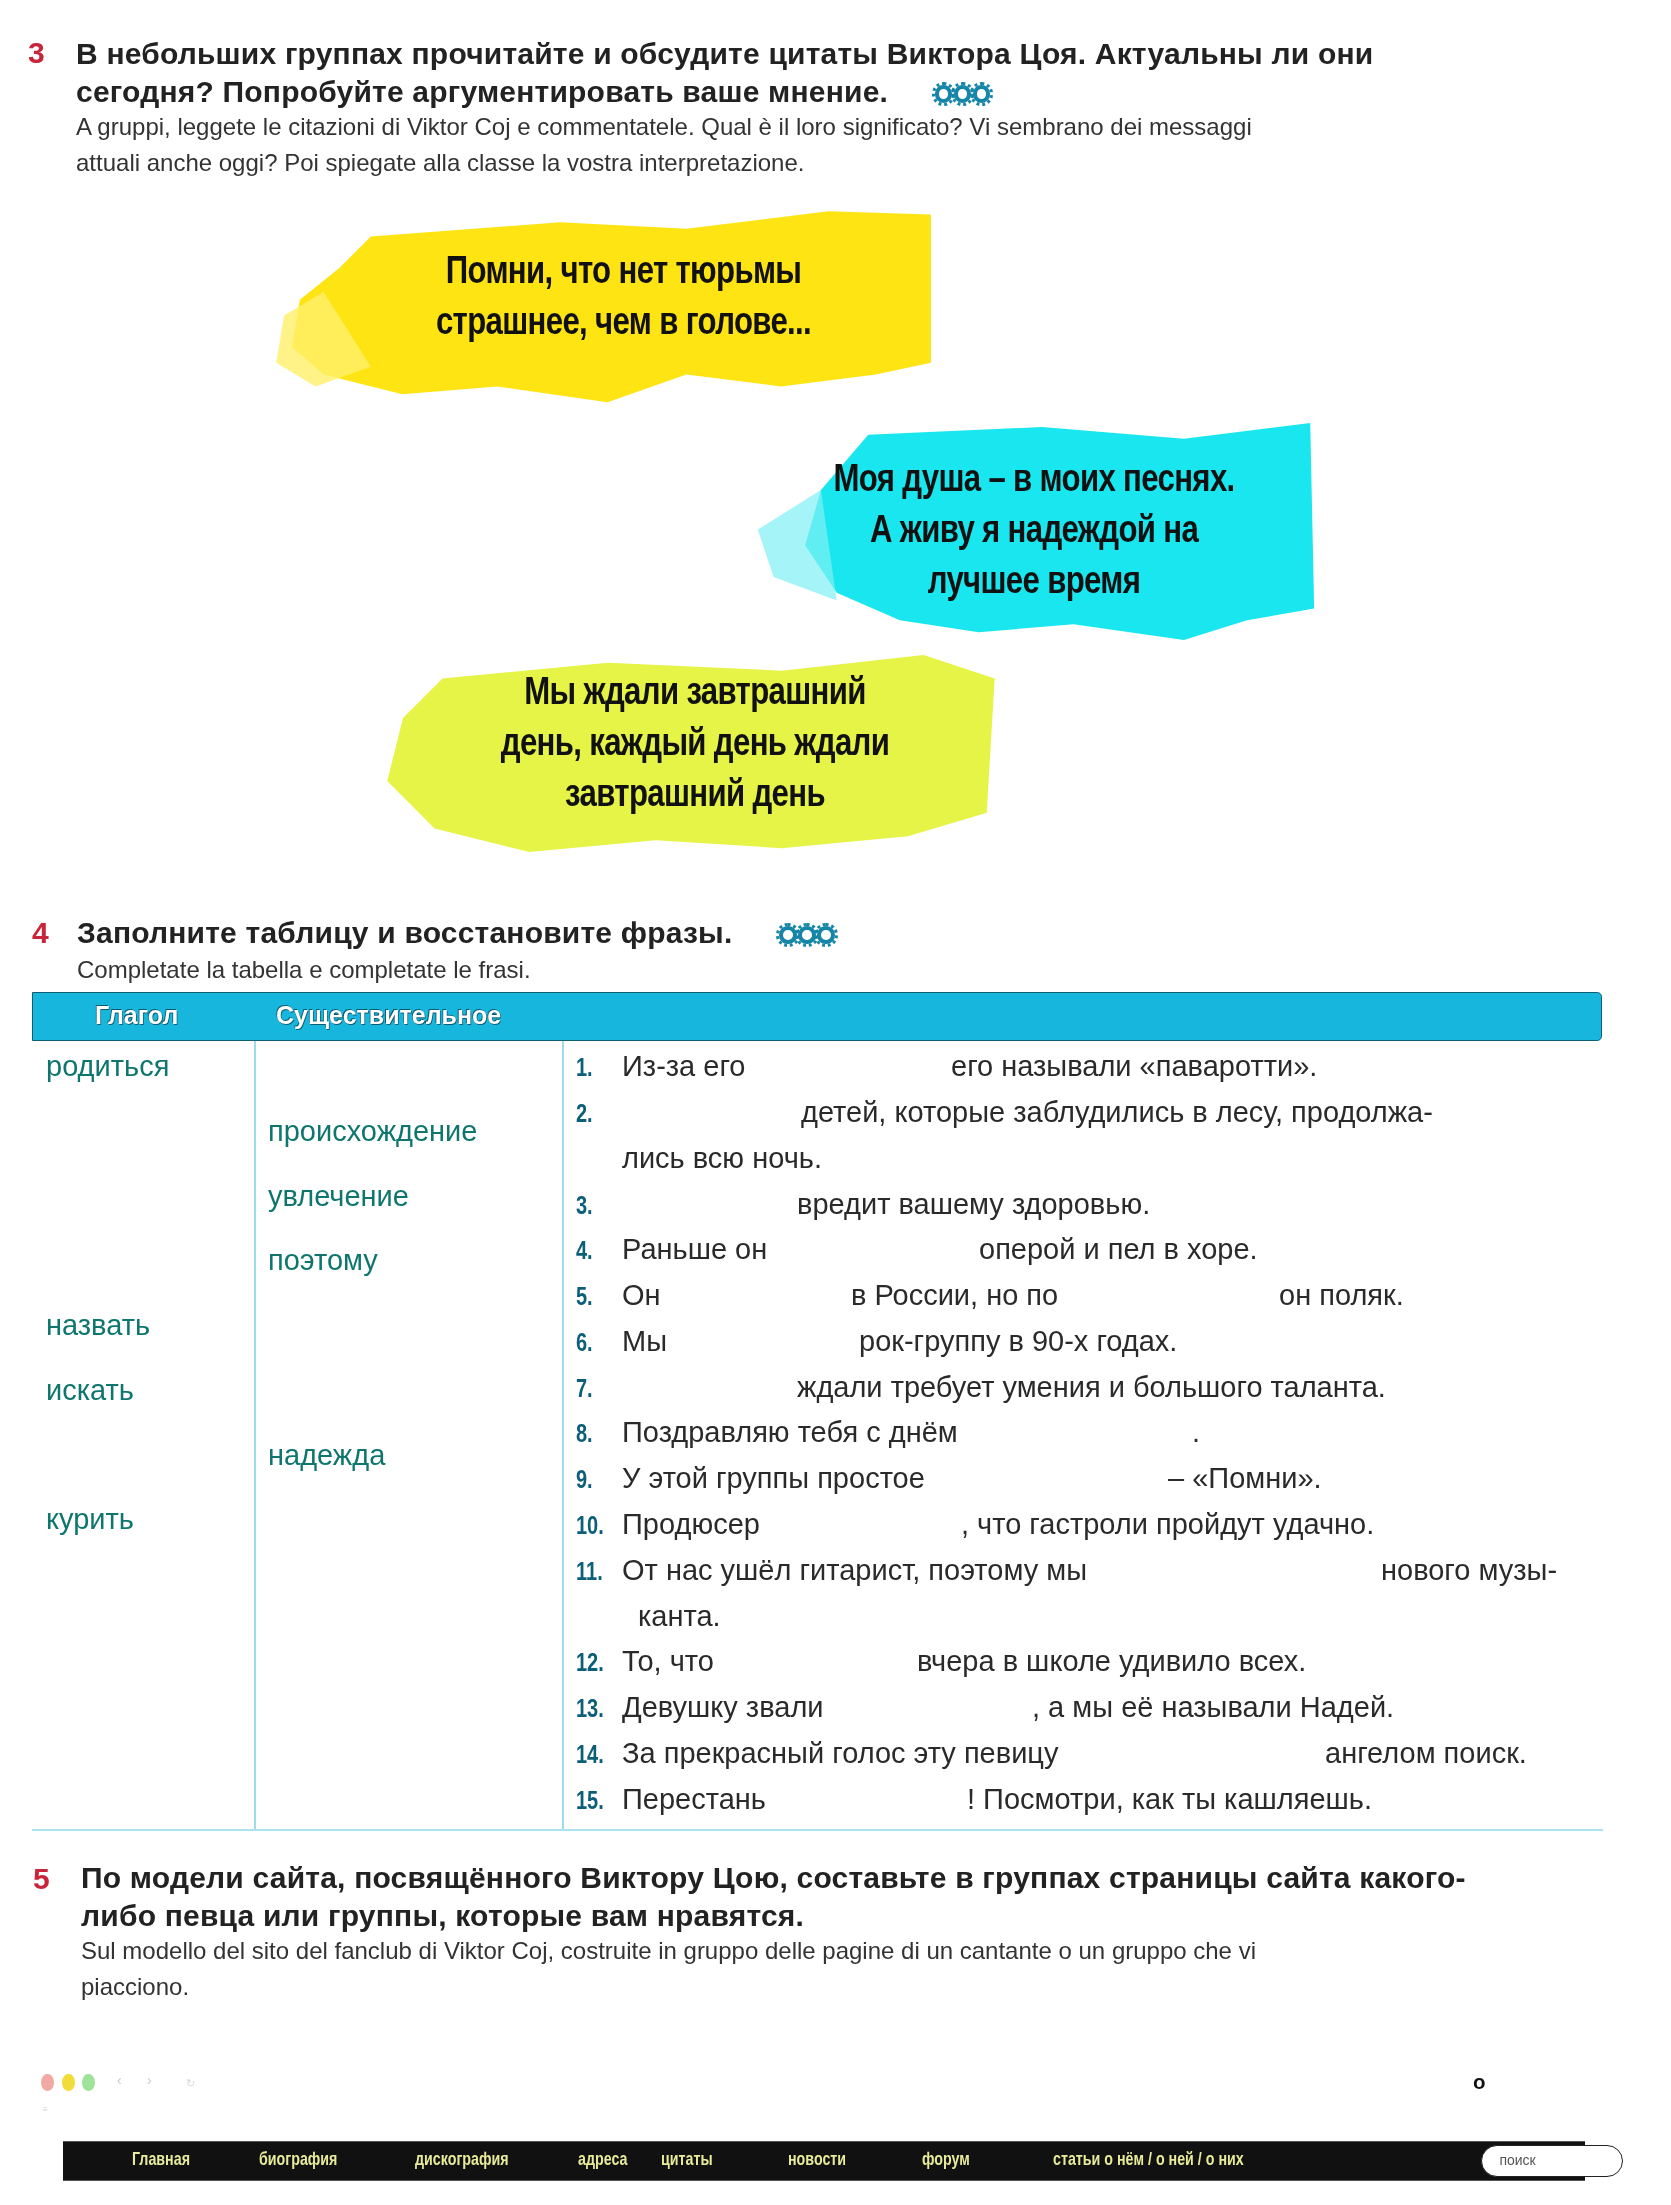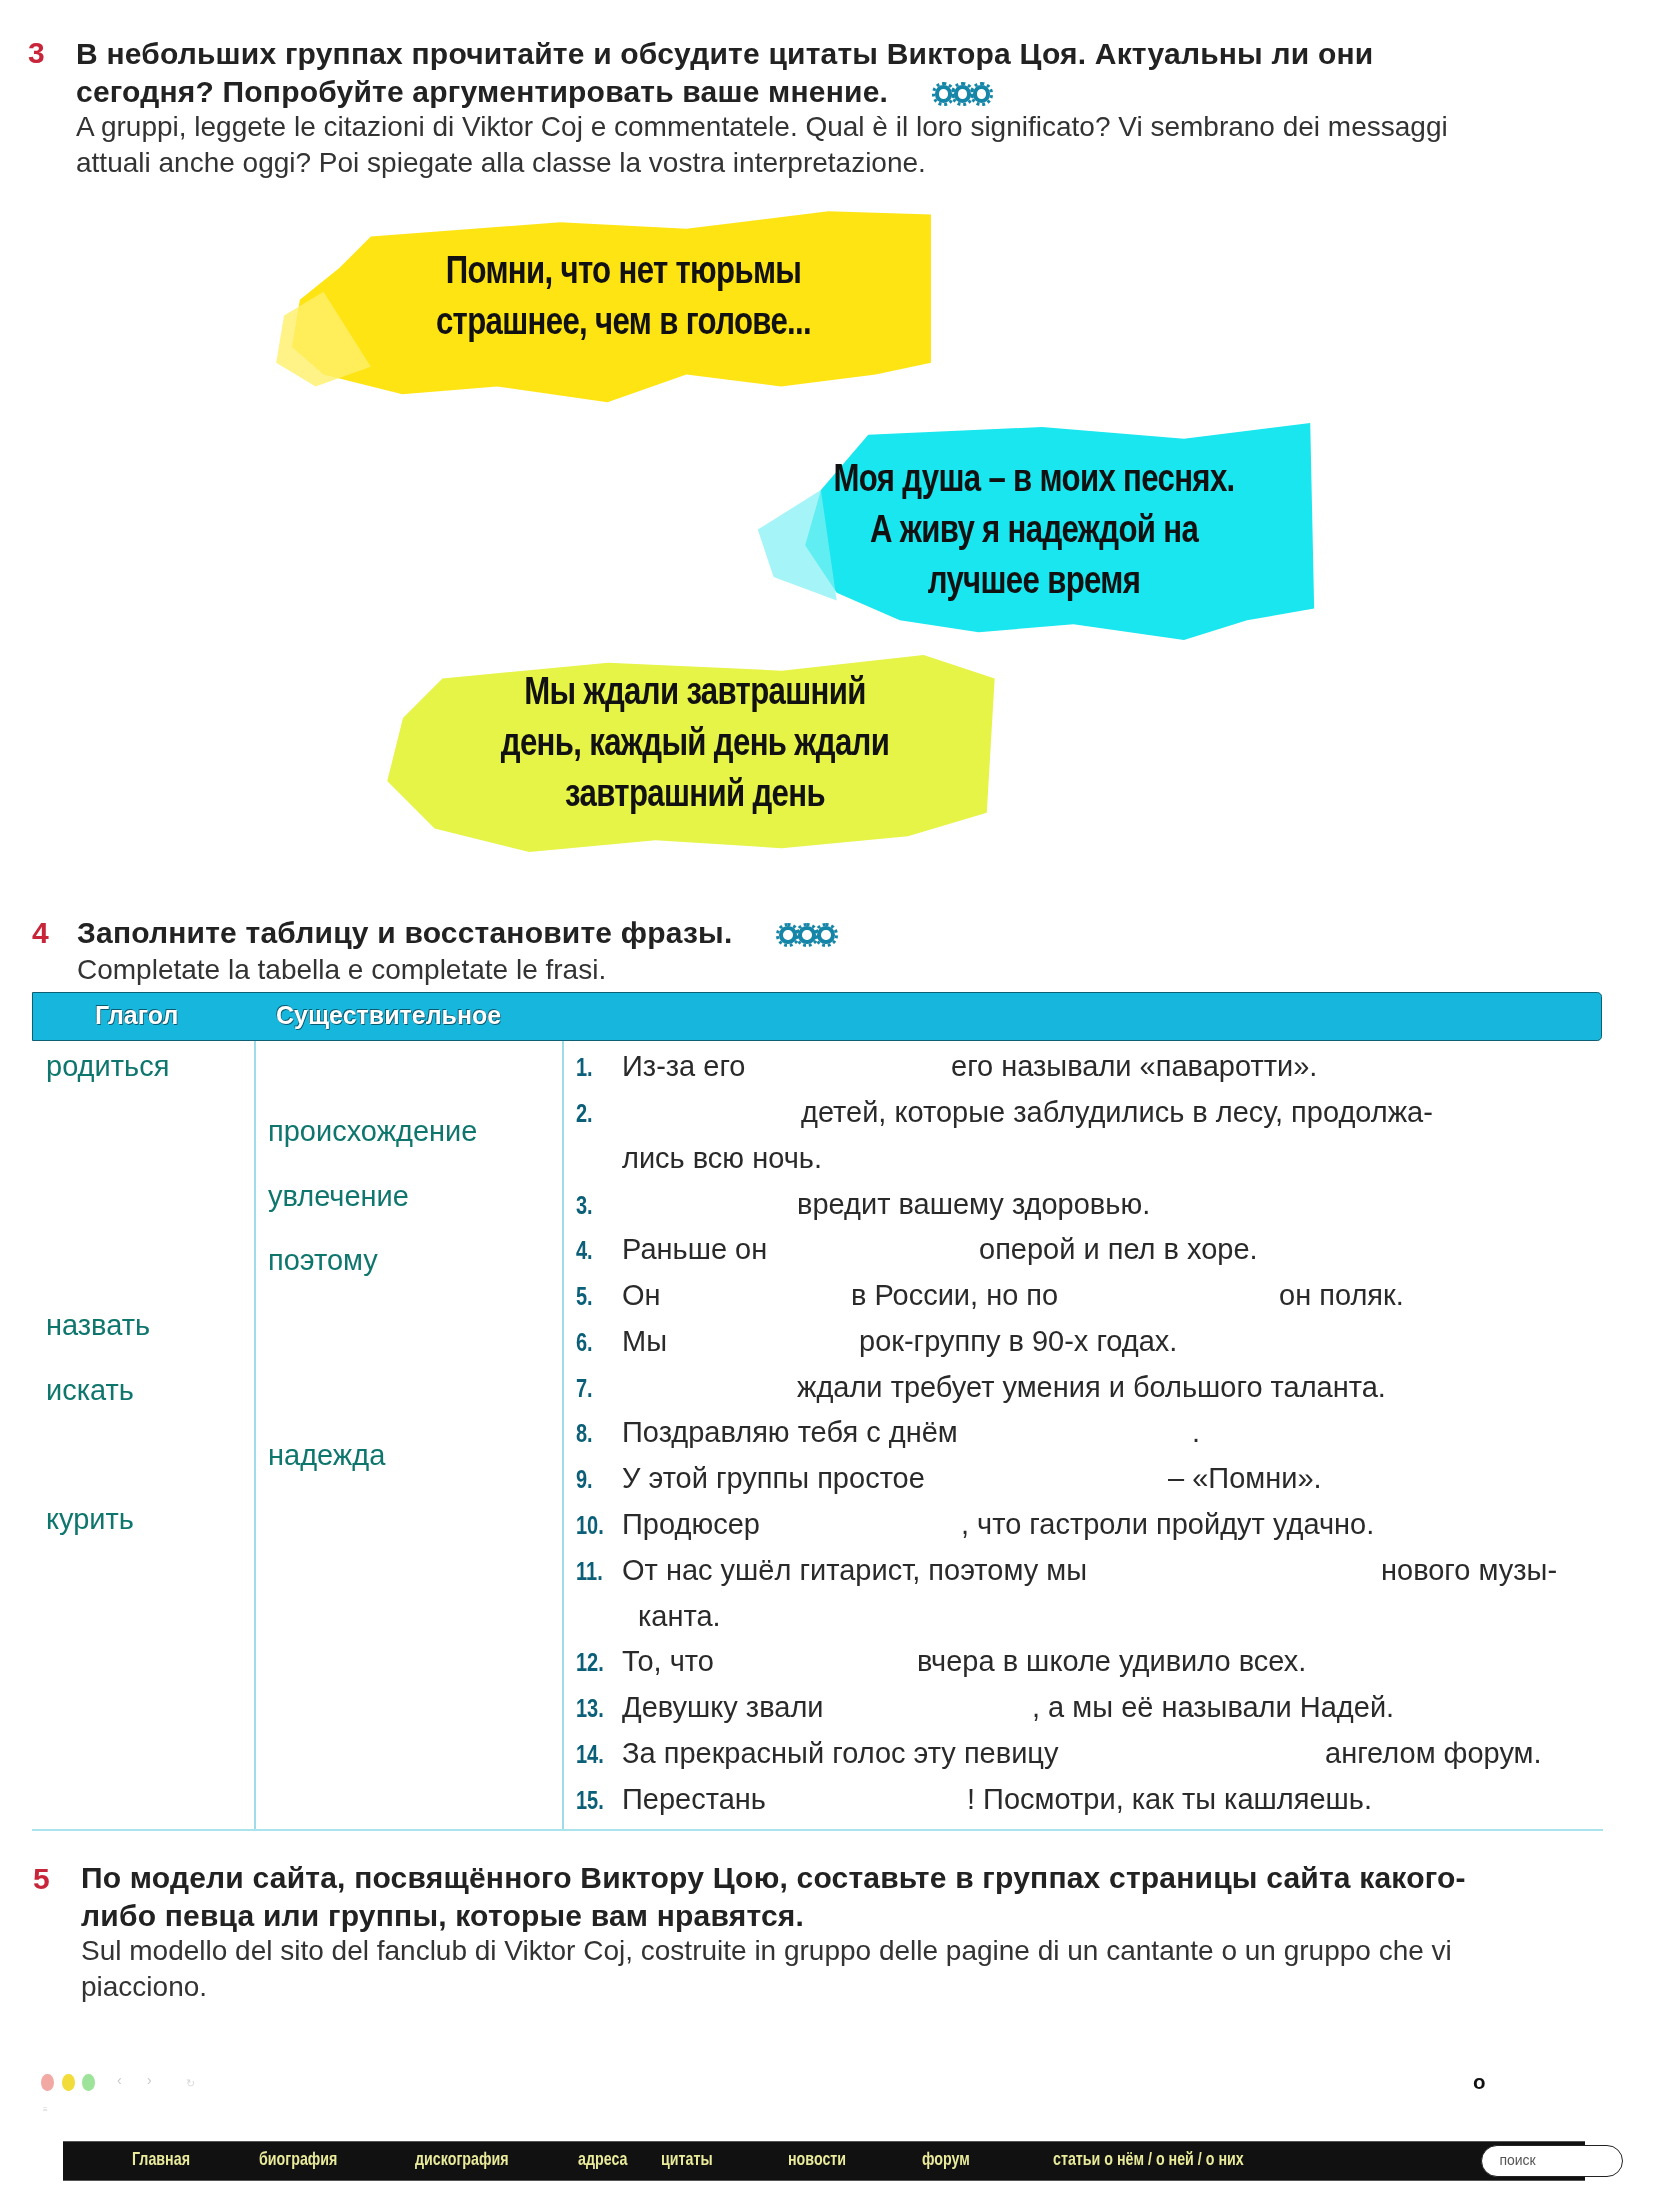--- a/index.html
+++ b/index.html
@@ -2,21 +2,21 @@
 <html style="font-size:12.6px"><head>
 <meta charset="utf-8">
 <style>
   html, body { margin: 0; padding: 0; background: #ffffff; }
   body { width: 1672px; height: 2205px; position: relative; overflow: hidden; font-family: "Liberation Sans", sans-serif; color: #1f1f1f; }
   .abs { position: absolute; }
 
   
   .ex-num { position: absolute; font-weight: bold; font-size: 30px; color: #c8243a; }
   .ex-title { position: absolute; font-weight: bold; font-size: 30px; line-height: 38px; color: #222; letter-spacing: 0.2px; }
-  .ex-sub { position: absolute; font-size: 28px; line-height: 36px; color: #333; }
+  .ex-sub { position: absolute; font-size: 24px; line-height: 36px; color: #333; }
   .gears { display: inline-flex; gap: 1.6px; margin-left: 47px; vertical-align: middle; }
   .gear { width: 17.4px; height: 17.4px; border-radius: 50%; border: 4.7px solid #1585a8; box-sizing: border-box; position: relative; display: inline-block; }
   .gear::before { content: ""; position: absolute; left: -7px; top: -7px; right: -7px; bottom: -7px; border: 3.2px dotted #1585a8; border-radius: 50%; }
 
   
   .quote { position: absolute; display: flex; align-items: center; justify-content: center; text-align: center;
            font-family: "Liberation Sans", sans-serif; font-weight: bold; font-size: 38px; line-height: 51px; color: #111;
            transform: scaleX(0.82); letter-spacing: -0.8px; }
   .blob { position: absolute; }
 
@@ -124,21 +124,21 @@
 <div class="sent" style="top:1279px;"><span class="snum">5.</span><span>Он</span><span class="seg" style="left:275px;">в России, но по</span><span class="seg" style="left:703px;">он поляк.</span></div>
 <div class="sent" style="top:1325px;"><span class="snum">6.</span><span>Мы</span><span class="seg" style="left:283px;">рок-группу в 90-х годах.</span></div>
 <div class="sent" style="top:1371px;"><span class="snum">7.</span><span class="seg" style="left:221px;">ждали требует умения и большого таланта.</span></div>
 <div class="sent" style="top:1416px;"><span class="snum">8.</span><span>Поздравляю тебя с днём</span><span class="seg" style="left:616px;">.</span></div>
 <div class="sent" style="top:1462px;"><span class="snum">9.</span><span>У этой группы простое</span><span class="seg" style="left:592px;">– «Помни».</span></div>
 <div class="sent" style="top:1508px;"><span class="snum">10.</span><span>Продюсер</span><span class="seg" style="left:385px;">, что гастроли пройдут удачно.</span></div>
 <div class="sent" style="top:1554px;"><span class="snum">11.</span><span>От нас ушёл гитарист, поэтому мы</span><span class="seg" style="left:805px;">нового музы-</span></div>
 <div class="sent" style="top:1600px; left:638px;">канта.</div>
 <div class="sent" style="top:1645px;"><span class="snum">12.</span><span>То, что</span><span class="seg" style="left:341px;">вчера в школе удивило всех.</span></div>
 <div class="sent" style="top:1691px;"><span class="snum">13.</span><span>Девушку звали</span><span class="seg" style="left:456px;">, а мы её называли Надей.</span></div>
-<div class="sent" style="top:1737px;"><span class="snum">14.</span><span>За прекрасный голос эту певицу</span><span class="seg" style="left:749px;">ангелом форум.</span></div>
+<div class="sent" style="top:1737px;"><span class="snum">14.</span><span>За прекрасный голос эту певицу</span><span class="seg" style="left:749px;">ангелом поиск.</span></div>
 <div class="sent" style="top:1783px;"><span class="snum">15.</span><span>Перестань</span><span class="seg" style="left:391px;">! Посмотри, как ты кашляешь.</span></div>
 
 <div class="ex-num" style="left:33px; top:1862px;">5</div>
 <div class="ex-title" style="left:81px; top:1859px;">
   <div>По модели сайта, посвящённого Виктору Цою, составьте в группах страницы сайта какого-</div>
   <div>либо певца или группы, которые вам нравятся.</div>
 </div>
 <div class="ex-sub" style="left:81px; top:1933px;">
   <div>Sul modello del sito del fanclub di Viktor Coj, costruite in gruppo delle pagine di un cantante o un gruppo che vi</div>
   <div>piacciono.</div>

